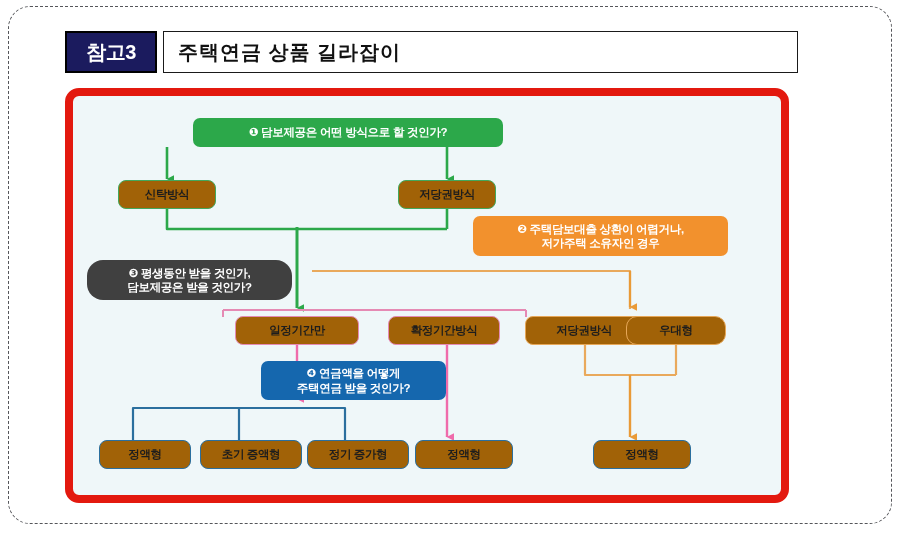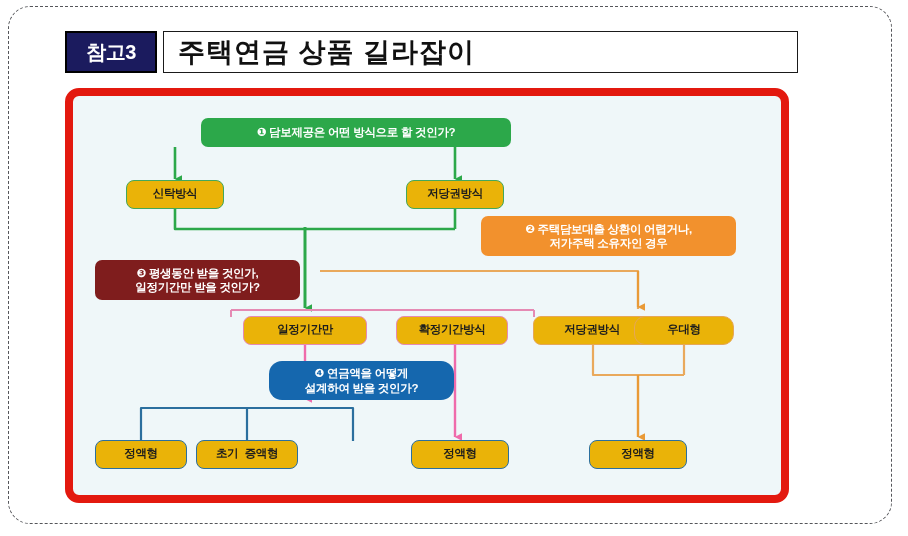--- a/index.html
+++ b/index.html
@@ -63,41 +63,41 @@
     margin-left: 6px;
     background: #ffffff;
     border: 1.6px solid #1a1a1a;
     box-sizing: border-box;
     display: flex;
     align-items: center;
     padding-left: 14px;
   }
   #title-text {
     color: #111111;
-    font-size: 27px;
+    font-size: 20px;
     font-weight: bold;
     letter-spacing: 1px;
   }
 
   
   #diagram-frame {
     position: absolute;
     left: 65px;
     top: 88px;
     width: 724px;
     height: 415px;
     box-sizing: border-box;
     border: 8px solid #e3190f;
     border-radius: 14px;
     background: #eff7f9;
     overflow: hidden;
   }
   #canvas {
     position: absolute;
-    left: 8px;
+    left: 0;
     top: 0;
     width: 708px;
     height: 351px;
   }
   #svg-links {
     position: absolute;
     left: 0;
     top: 0;
     width: 708px;
     height: 399px;
@@ -116,36 +116,35 @@
   .q-node {
     color: #ffffff;
     font-weight: bold;
     font-size: 11.5px;
     border-radius: 7px;
     letter-spacing: -0.3px;
     padding: 0 8px;
   }
   .q-green  { background: #2ca84a; }
   .q-orange { background: #f2912d; }
-  .q-pink   { background: #7f1d1d; }
-  .q-blue   { background: #1567ae; border-radius: 13px; }
+  .q-pink   { background: #404040; border-radius: 16px; }
+  .q-blue   { background: #1567ae; }
 
   .leaf {
-    background: #eab308;
+    background: #a16207;
     font-size: 11.5px;
     color: #1d1d1d;
     font-weight: bold;
     border-radius: 8px;
     letter-spacing: -0.4px;
-    font-family: Liberation Mono, monospace;
   }
   .b-green  { border: 1.6px solid #43a85c; }
   .b-pink   { border: 1.6px solid #e58ab4; }
   .b-orange { border: 1.6px solid #e6a758; }
-  .b-blue   { border: 1.6px solid #2b6f9e; }
+  .b-blue   { border: 1.6px solid #2b6f9e; margin-left: 12px; }
 </style>
 </head>
 <body>
 
 <div id="page">
   <div id="page-frame"></div>
 
   <div id="header">
     <div id="tag-box">
       <span id="tag-label">참고3</span>
@@ -225,26 +224,26 @@
         <span>❶ 담보제공은 어떤 방식으로 할 것인가?</span>
       </div>
 
       <div class="node q-node q-orange" style="left:400px; top:120px; width:255px; height:40px; flex-direction:column; justify-content:center;">
         <span>❷ 주택담보대출 상환이 어렵거나,</span>
         <span>저가주택 소유자인 경우</span>
       </div>
 
       <div class="node q-node q-pink" style="left:14px; top:164px; width:205px; height:40px; flex-direction:column; justify-content:center;">
         <span>❸ 평생동안 받을 것인가,</span>
-        <span>일정기간만 받을 것인가?</span>
+        <span>담보제공은 받을 것인가?</span>
       </div>
 
       <div class="node q-node q-blue" style="left:188px; top:265px; width:185px; height:39px; flex-direction:column; justify-content:center;">
         <span>❹ 연금액을 어떻게</span>
-        <span>설계하여 받을 것인가?</span>
+        <span>주택연금 받을 것인가?</span>
       </div>
 
       <div class="node leaf b-green" style="left:45px; top:84px; width:98px; height:29px;">
         <span>신탁방식</span>
       </div>
       <div class="node leaf b-green" style="left:325px; top:84px; width:98px; height:29px;">
         <span>저당권방식</span>
       </div>
 
       <div class="node leaf b-pink" style="left:162px; top:220px; width:124px; height:29px;">
@@ -258,20 +257,23 @@
       </div>
       <div class="node leaf b-orange" style="left:553px; top:220px; width:100px; height:29px;border-radius:11px;">
         <span>우대형</span>
       </div>
 
       <div class="node leaf b-blue" style="left:14px; top:344px; width:92px; height:29px;">
         <span>정액형</span>
       </div>
       <div class="node leaf b-blue" style="left:115px; top:344px; width:102px; height:29px;">
         <span>초기 증액형</span>
+      </div>
+      <div class="node leaf b-blue" style="left:222px; top:344px; width:102px; height:29px;">
+        <span>정기 증가형</span>
       </div>
       <div class="node leaf b-blue" style="left:330px; top:344px; width:98px; height:29px;">
         <span>정액형</span>
       </div>
       <div class="node leaf b-blue" style="left:508px; top:344px; width:98px; height:29px;">
         <span>정액형</span>
       </div>
 
     </div>
   </div>

